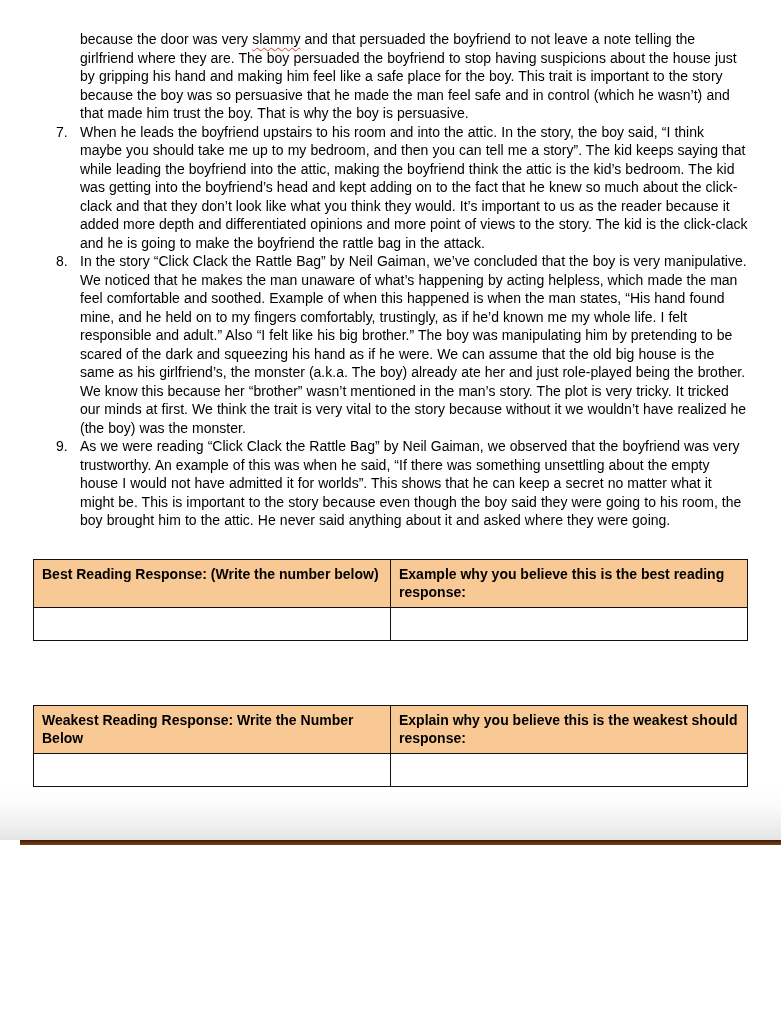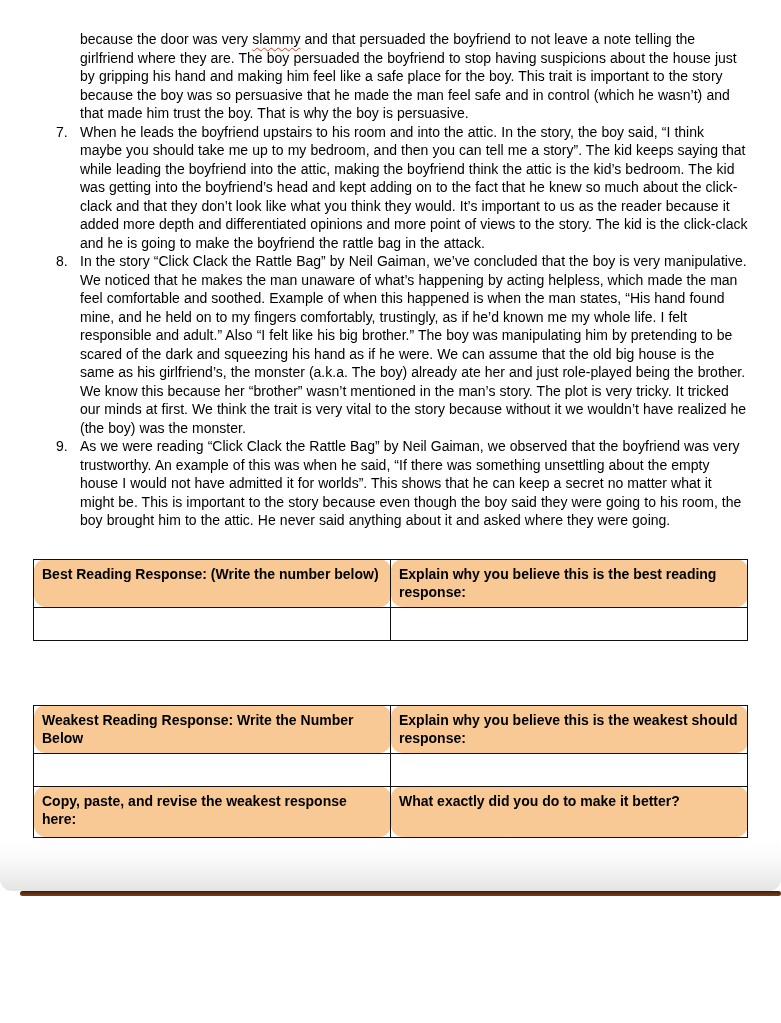--- a/index.html
+++ b/index.html
@@ -1,15 +1,15 @@
 <!DOCTYPE html>
 <html><head>
 <meta charset="utf-8">
 <style>
-  * { box-sizing: border-box; border-radius: 12px; }
+  * { box-sizing: border-box; }
   html, body {
     margin: 0;
     padding: 0;
     background: #ffffff;
   }
   body {
     width: 781px;
     height: 1023px;
     overflow: hidden;
     font-family: "Liberation Sans", "DejaVu Sans", sans-serif;
@@ -109,42 +109,38 @@
       <span class="num">9.</span>
       <span class="txt">As we were reading “Click Clack the Rattle Bag” by Neil Gaiman, we observed that the boyfriend was very trustworthy. An example of this was when he said, “If there was something unsettling about the empty house I would not have admitted it for worlds”. This shows that he can keep a secret no matter what it might be. This is important to the story because even though the boy said they were going to his room, the boy brought him to the attic. He never said anything about it and asked where they were going.</span>
     </div>
 
   </div>
 
   <table class="rtable table-best">
     <tbody>
       <tr class="hdr">
         <td>Best Reading Response: (Write the number below)</td>
-        <td>Explain why you believe this is the best reading response:</td>
+        <td>Example why you believe this is the best reading response:</td>
       </tr>
       <tr class="blank">
         <td></td>
         <td></td>
       </tr>
     </tbody>
   </table>
 
   <table class="rtable table-weakest">
     <tbody>
       <tr class="hdr">
         <td>Weakest Reading Response: Write the Number Below</td>
         <td>Explain why you believe this is the weakest should response:</td>
       </tr>
       <tr class="blank">
         <td></td>
         <td></td>
       </tr>
-      <tr class="hdr2">
-        <td>Copy, paste, and revise the weakest response here:</td>
-        <td>What exactly did you do to make it better?</td>
-      </tr>
     </tbody>
   </table>
 
   <div class="page-gap"></div>
   <div class="next-page-strip"></div>
 
 </div>
 
 </body></html>

